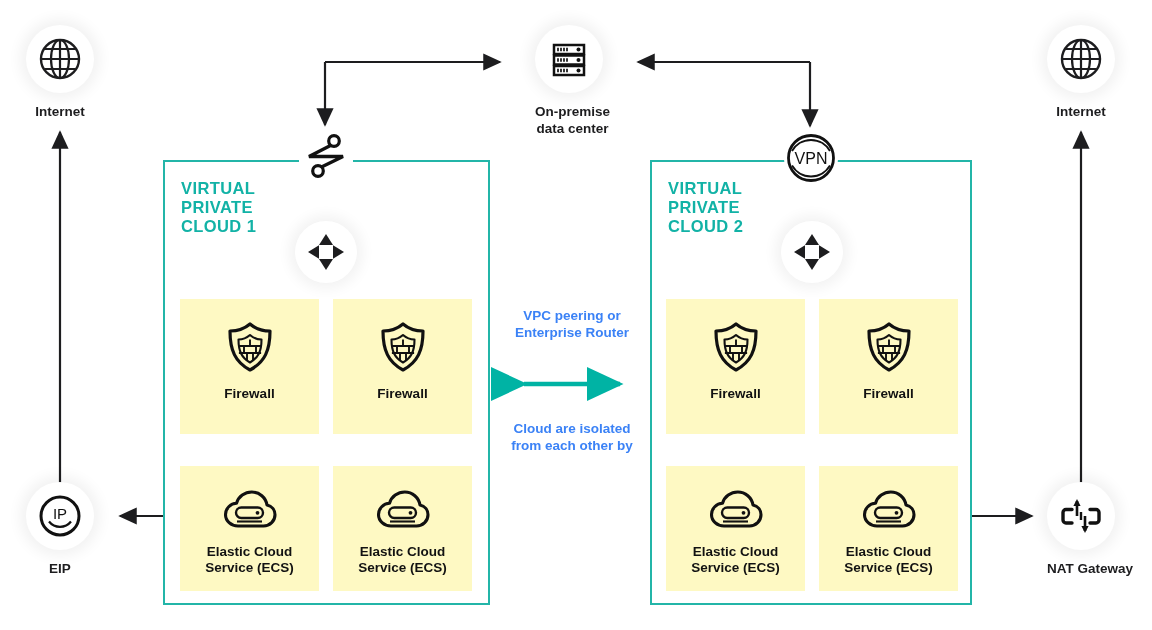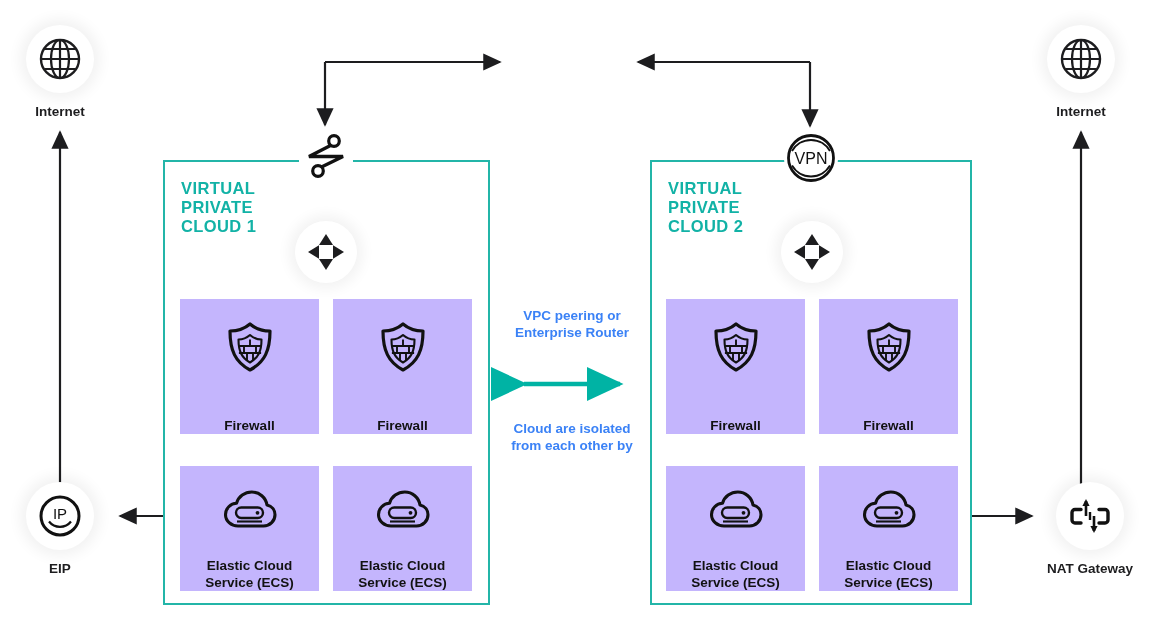--- a/index.html
+++ b/index.html
@@ -6,21 +6,21 @@
   html,body{margin:0;padding:0;background:#ffffff;}
   body{
     width:1152px;height:630px;position:relative;overflow:hidden;
     font-family:"Liberation Sans","DejaVu Sans",sans-serif;
     color:#1d1d1f;
   }
   #stage{position:absolute;left:0;top:0;width:1152px;height:630px;}
   svg.layer{position:absolute;left:0;top:0;width:1152px;height:630px;overflow:visible;}
 
   
-  .node{position:absolute;display:flex;flex-direction:column;align-items:center;}
+  .node{position:absolute;display:flex;flex-direction:column;}
   .node .disc{
     width:68px;height:68px;border-radius:50%;
     background:#ffffff;
     box-shadow:0 0 14px 6px rgba(0,0,0,.055);
     display:flex;align-items:center;justify-content:center;
   }
   .node .caption{
     margin-top:11px;text-align:center;line-height:1.25;
     font-size:13.5px;font-weight:700;color:#1d1d1f;white-space:nowrap;
   }
@@ -32,22 +32,22 @@
   }
   .vpc-title{
     position:absolute;left:18px;top:19px;
     font-size:16.5px;font-weight:800;letter-spacing:.4px;
     line-height:1.16;color:#12b2a6;text-transform:uppercase;
     font-family:"Liberation Sans","DejaVu Sans",sans-serif;
   }
 
   
   .tile{
-    position:absolute;background:#c4b5fd;box-sizing:border-box;
-    display:flex;flex-direction:column;align-items:center;justify-content:space-between;gap:9px;
+    position:absolute;background:#fef9c3;box-sizing:border-box;
+    display:flex;flex-direction:column;align-items:center;justify-content:flex-start;
   }
   .tile .tile-icon{margin-top:21px;}
   .tile .tile-label{
     margin-top:8px;text-align:center;line-height:1.22;
     font-size:13.5px;font-weight:700;color:#121212;
   }
 
   
   .center-note{
     position:absolute;text-align:center;line-height:1.28;
@@ -287,20 +287,39 @@
     <div class="disc">
       <svg width="46" height="46" viewBox="0 0 46 46">
         <circle cx="23" cy="23" r="19" fill="none" stroke="#1d1d1f" stroke-width="2.4"></circle>
         <ellipse cx="23" cy="23" rx="9" ry="19" fill="none" stroke="#1d1d1f" stroke-width="2.2"></ellipse>
         <path d="M23,4 L23,42 M4,23 L42,23 M7.4,13 L38.6,13 M7.4,33 L38.6,33" stroke="#1d1d1f" stroke-width="2.2" fill="none"></path>
       </svg>
     </div>
     <div class="caption">Internet</div>
   </div>
 
+  <div class="node" style="left:535px;top:25px;">
+    <div class="disc">
+      <svg width="44" height="44" viewBox="0 0 44 44">
+        <rect x="7" y="8" width="30" height="9" fill="none" stroke="#111" stroke-width="2.5"></rect>
+        <rect x="7" y="18.5" width="30" height="9" fill="none" stroke="#111" stroke-width="2.5"></rect>
+        <rect x="7" y="29" width="30" height="9" fill="none" stroke="#111" stroke-width="2.5"></rect>
+        <path d="M11,10.7 L11,14.3 M14,10.7 L14,14.3 M17,10.7 L17,14.3 M20,10.7 L20,14.3" stroke="#111" stroke-width="1.7"></path>
+        <path d="M11,21.2 L11,24.8 M14,21.2 L14,24.8 M17,21.2 L17,24.8 M20,21.2 L20,24.8" stroke="#111" stroke-width="1.7"></path>
+        <path d="M11,31.7 L11,35.3 M14,31.7 L14,35.3 M17,31.7 L17,35.3 M20,31.7 L20,35.3" stroke="#111" stroke-width="1.7"></path>
+        <circle cx="31.5" cy="12.5" r="2" fill="#111"></circle>
+        <circle cx="31.5" cy="23" r="2" fill="#111"></circle>
+        <circle cx="31.5" cy="33.5" r="2" fill="#111"></circle>
+      </svg>
+    </div>
+    <div class="caption">
+      <span>On-premise</span><br>
+      <span>data center</span>
+    </div>
+  </div>
 
   <div class="node" style="left:1047px;top:25px;">
     <div class="disc">
       <svg width="46" height="46" viewBox="0 0 46 46">
         <circle cx="23" cy="23" r="19" fill="none" stroke="#1d1d1f" stroke-width="2.4"></circle>
         <ellipse cx="23" cy="23" rx="9" ry="19" fill="none" stroke="#1d1d1f" stroke-width="2.2"></ellipse>
         <path d="M23,4 L23,42 M4,23 L42,23 M7.4,13 L38.6,13 M7.4,33 L38.6,33" stroke="#1d1d1f" stroke-width="2.2" fill="none"></path>
       </svg>
     </div>
     <div class="caption">Internet</div>

